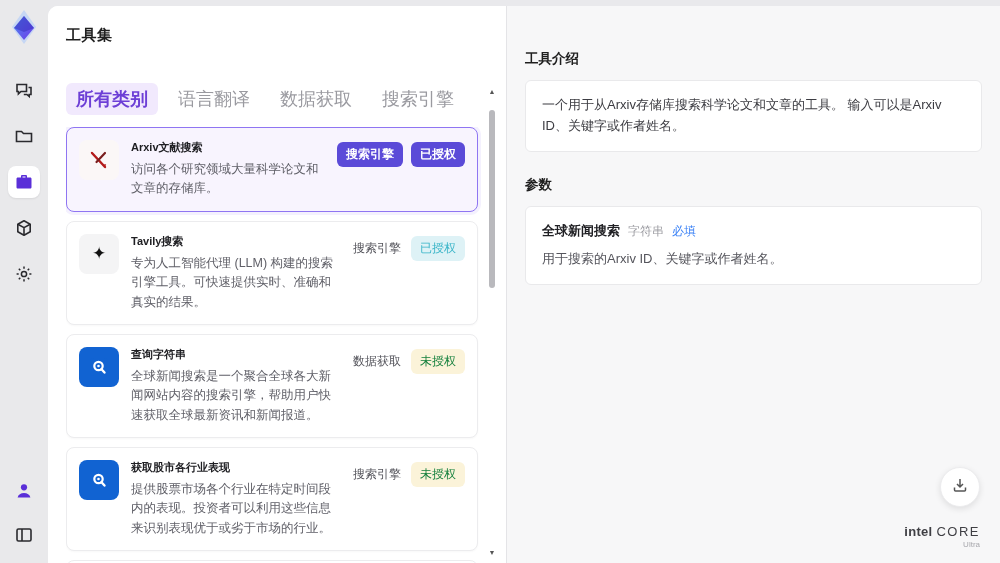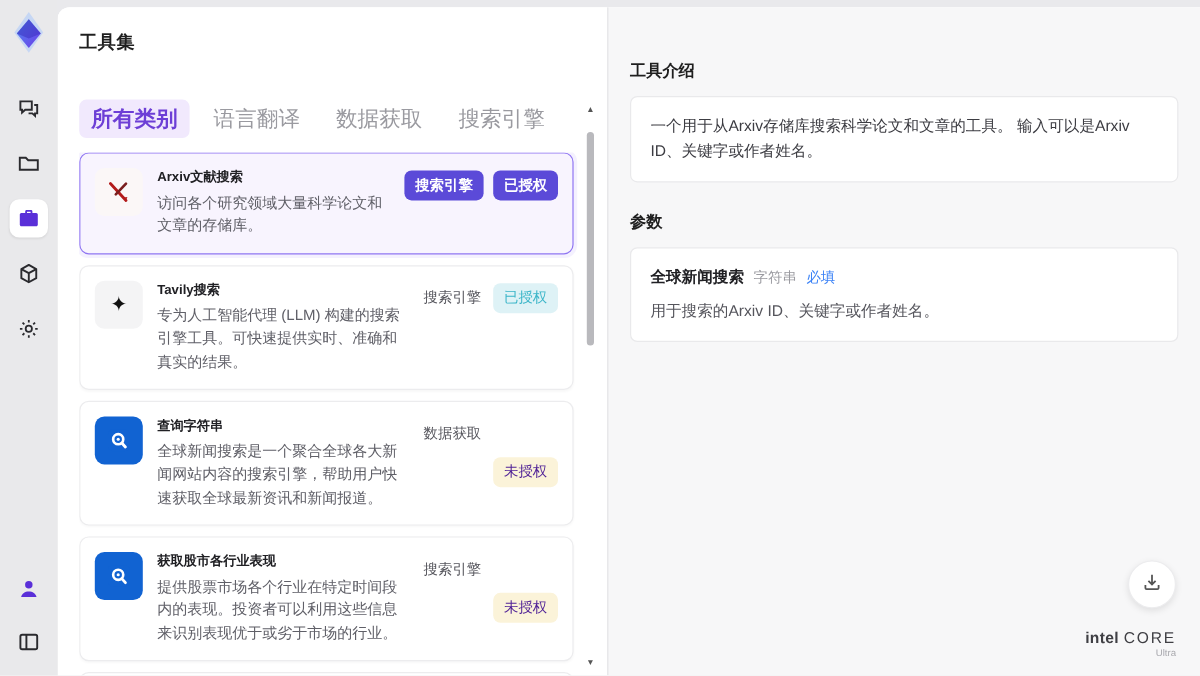--- a/index.html
+++ b/index.html
@@ -64,21 +64,21 @@
   .tool-icon.icon-finance { background:#1163d2; }
   .tool-mid { flex:1; min-width:0; }
   .tool-name { font-size:11px; font-weight:bold; color:#202024; margin-bottom:5px; }
   .tool-desc { font-size:12.5px; color:#606068; line-height:1.55; max-width:268px; }
   .tool-badges { display:flex; gap:8px; align-items:flex-start; padding-top:2px; }
   .badge { font-size:12px; white-space:nowrap; border-radius:6px; padding:4px 9px; }
   .badge.cat-solid { background:#5b4ad8; color:#fff; font-weight:bold; }
   .badge.cat-plain { background:transparent; color:#55555c; padding:4px 2px; }
   .badge.auth-solid { background:#5b4ad8; color:#fff; font-weight:bold; }
   .badge.auth-teal { background:#def2f6; color:#3ab5c8; }
-  .badge.auth-yellow { background:#fbf3d9; color:#4c1d95;margin-top:32px; }
+  .badge.auth-yellow { background:#fbf3d9; color:#15803d; }
 
   
   .list-scrollbar { position:absolute; right:9px; top:82px; width:10px; height:468px; }
   .scroll-arrow { position:absolute; left:0; width:10px; font-size:7px; color:#555; text-align:center; cursor:pointer; }
   .scroll-arrow.up { top:0; }
   .scroll-arrow.down { bottom:0; }
   .scroll-thumb { position:absolute; left:2px; top:22px; width:6px; height:178px; background:#b9b9bd; border-radius:3px; cursor:grab; }
 
   
   .right-panel {

